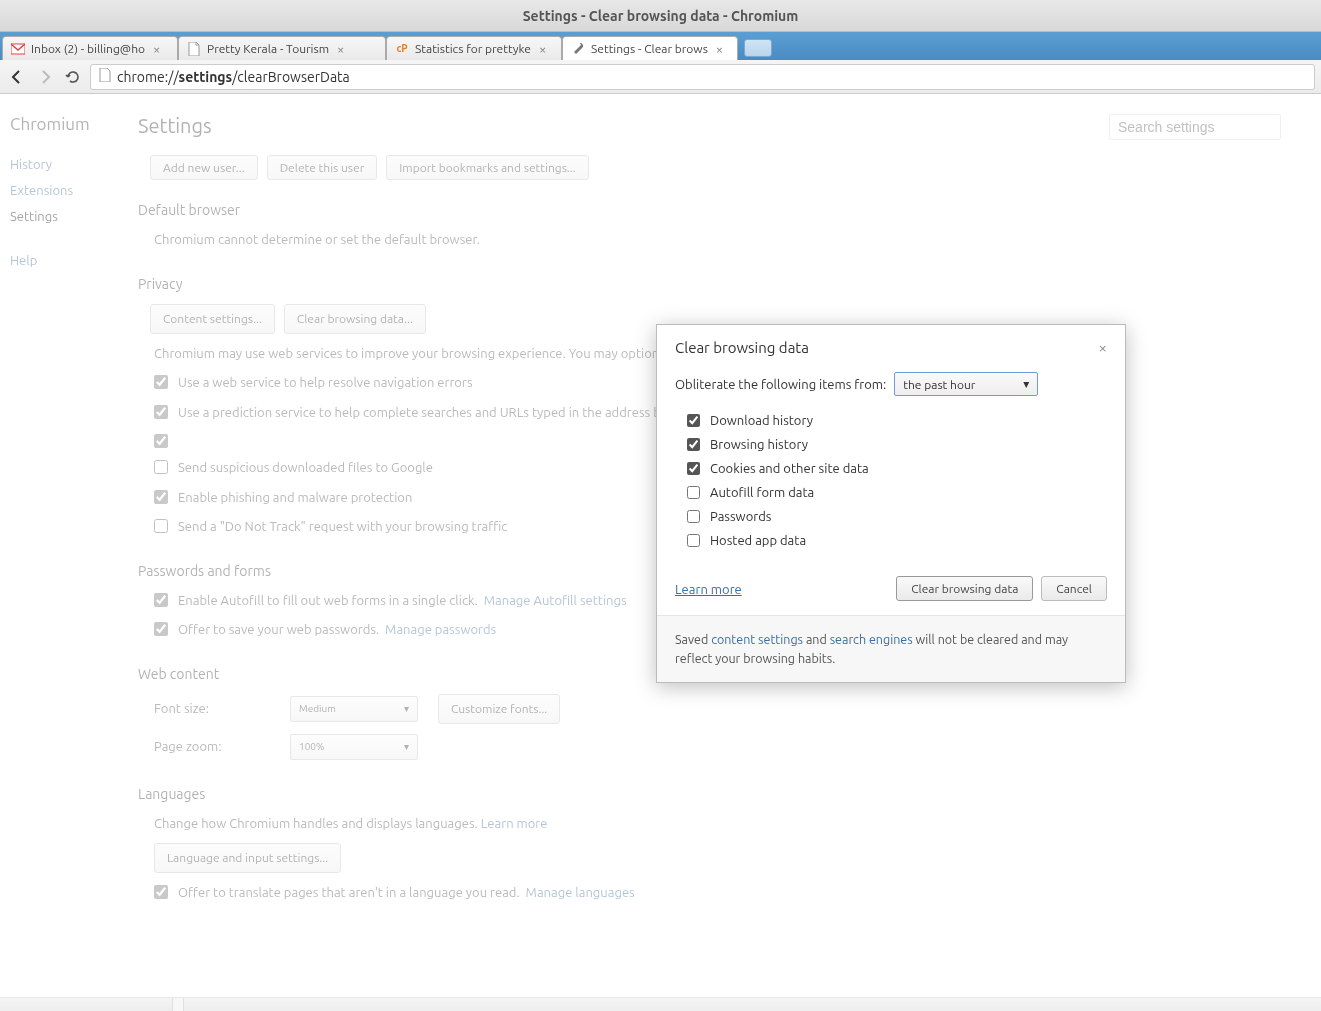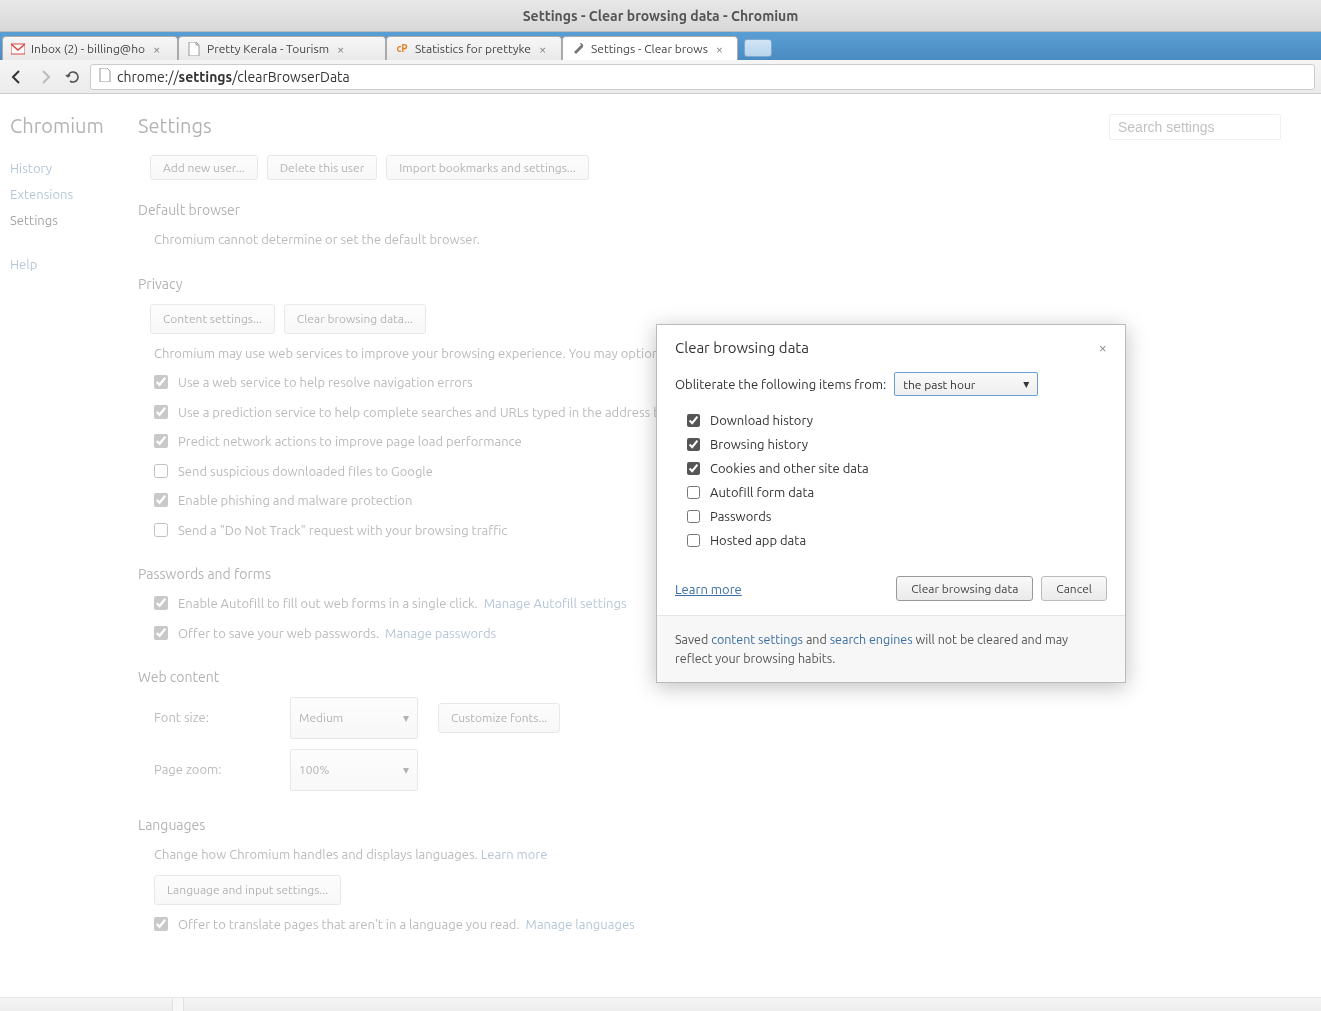--- a/index.html
+++ b/index.html
@@ -23,42 +23,42 @@
 .nav-btn.disabled { color: #bbb; cursor: default; }
 .omnibox { flex: 1; height: 26px; border: 1px solid #ccc; border-radius: 3px; background: #fff; display: flex; align-items: center; padding: 0 8px; font-size: 14px; color: #333; }
 .omnibox .page-icon { margin-right: 6px; color: #888; }
 .omnibox .url-bold { font-weight: 600; }
 
 
 .settings-page { display: flex; height: calc(1011px - 32px - 28px - 34px); position: relative; }
 .dim-overlay { position: absolute; inset: 0; background: rgba(255,255,255,0.55); pointer-events: none; z-index: 5; }
 
 .sidebar { width: 130px; padding: 20px 10px 10px 10px; }
-.sidebar h2 { font-size: 20px; color: #585858; font-weight: 400; margin-bottom: 18px; }
+.sidebar h2 { font-size: 17px; color: #585858; font-weight: 400; margin-bottom: 18px; }
 .sidebar-item { display: block; padding: 6px 0; font-size: 13px; color: #5a7fa6; cursor: pointer; }
 .sidebar-item.selected { color: #333; }
 
 .main { flex: 1; padding: 20px 40px 20px 8px; overflow-y: auto; }
 .main h1 { font-size: 20px; color: #555; font-weight: 400; margin-bottom: 18px; display: inline-block; }
 .search-box { float: right; width: 172px; height: 26px; border: 1px solid #ddd; border-radius: 2px; padding: 0 8px; font-size: 14px; color: #999; background: #fff; }
 
 .btn-row { margin-bottom: 22px; margin-left: 12px; }
 .btn { display: inline-block; background: linear-gradient(#f9f9f9, #eee); border: 1px solid #ccc; border-radius: 3px; padding: 5px 12px; font-size: 12px; color: #555; cursor: pointer; margin-right: 6px; }
 
 .section { margin-bottom: 26px; }
 .section-title { font-size: 14px; color: #555; font-weight: 400; margin-bottom: 12px; }
 .section-body { margin-left: 16px; color: #666; font-size: 13px; line-height: 1.5; }
 .section-body .desc { margin-bottom: 10px; }
 .chk-row { display: flex; align-items: flex-start; gap: 10px; margin-bottom: 10px; }
 .chk { width: 14px; height: 14px; margin-top: 2px; accent-color: #888; }
 .link { color: #5a7fa6; cursor: pointer; }
 
 .form-row { display: flex; align-items: center; gap: 20px; margin-bottom: 10px; }
 .form-label { width: 80px; color: #666; }
-.select { width: 128px; height: 42px; border: 1px solid #ccc; border-radius: 2px; background: linear-gradient(#fafafa,#eee); padding: 0 8px; font-size: 12px; color: #555; display: flex; align-items: center; justify-content: space-between; cursor: pointer; }
+.select { width: 128px; height: 26px; border: 1px solid #ccc; border-radius: 2px; background: linear-gradient(#fafafa,#eee); padding: 0 8px; font-size: 10px; color: #555; display: flex; align-items: center; justify-content: space-between; cursor: pointer; }
 
 
 .dialog { position: absolute; left: 656px; top: 324px; width: 470px; background: #fff; border: 1px solid #bbb; box-shadow: 0 4px 20px rgba(0,0,0,0.25); z-index: 10; }
 .dialog-header { padding: 14px 18px 10px 18px; display: flex; justify-content: space-between; align-items: center; }
 .dialog-title { font-size: 15px; color: #333; }
 .dialog-close { color: #888; cursor: pointer; font-size: 15px; }
 .dialog-body { padding: 6px 18px 14px 18px; }
 .obliterate-row { display: flex; align-items: center; gap: 8px; margin-bottom: 12px; font-size: 13px; }
 .time-select { border: 1px solid #6a9edb; border-radius: 2px; background: linear-gradient(#fafafa,#eee); height: 24px; width: 144px; padding: 0 8px; font-size: 12px; display: flex; align-items: center; justify-content: space-between; cursor: pointer; color: #333; }
 .dialog-chk-row { display: flex; align-items: center; gap: 10px; padding: 5px 0 5px 12px; font-size: 13px; }
@@ -189,21 +189,20 @@
             <div class="chk-row">
               <input type="checkbox" class="chk" checked="" style="">
               <span>Use a web service to help resolve navigation errors</span>
             </div>
             <div class="chk-row">
               <input type="checkbox" class="chk" checked="" style="">
               <span>Use a prediction service to help complete searches and URLs typed in the address bar or the app launcher search box</span>
             </div>
             <div class="chk-row">
               <input type="checkbox" class="chk" checked="" style="">
-              <span>Predict network actions to improve page load performance</span>
             </div>
             <div class="chk-row">
               <input type="checkbox" class="chk" style="">
               <span>Send suspicious downloaded files to Google</span>
             </div>
             <div class="chk-row">
               <input type="checkbox" class="chk" checked="" style="">
               <span>Enable phishing and malware protection</span>
             </div>
             <div class="chk-row">

